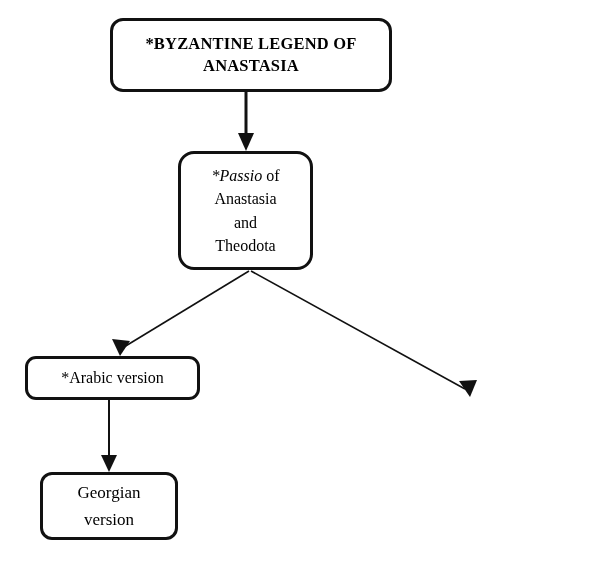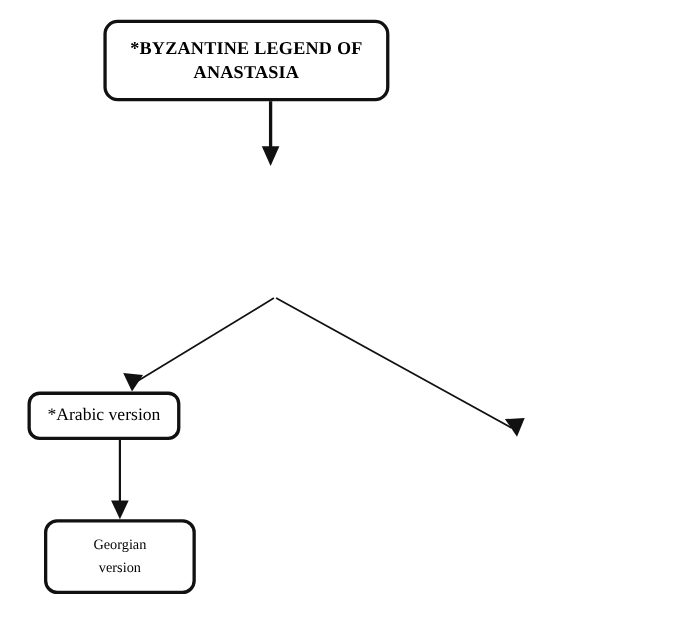--- a/index.html
+++ b/index.html
@@ -43,21 +43,21 @@
   }
   .node-label {
     display: block;
     line-height: 1.28;
     padding: 0 6px;
     white-space: pre-line;
   }
 
   
   #node-byzantine-legend {
-    left: 94px;  top: 18px;  width: 260px; height: 74px;
+    left: 110px;  top: 18px;  width: 282px; height: 74px;
   }
   #node-byzantine-legend .node-label {
     font-weight: bold;
     font-size: 16.5px;
     letter-spacing: 0.2px;
     line-height: 1.35;
   }
 
   #node-passio {
     left: 178px; top: 151px; width: 135px; height: 119px;
@@ -65,33 +65,33 @@
   }
   #node-passio .node-label {
     font-size: 16px;
     line-height: 1.45;
   }
   #node-passio .italic-title {
     font-style: italic;
   }
 
   #node-arabic-version {
-    left: 25px;  top: 356px; width: 139px; height: 44px;
+    left: 25px;  top: 356px; width: 175px; height: 44px;
     border-radius: 11px;
   }
   #node-arabic-version .node-label {
     font-size: 16px;
   }
 
   #node-georgian-version {
     left: 40px;  top: 472px; width: 138px; height: 68px;
     border-radius: 12px;
   }
   #node-georgian-version .node-label {
-    font-size: 13px;
+    font-size: 17px;
     line-height: 1.6;
   }
 
   #node-pseudo-john {
     left: 332px; top: 397px; width: 260px; height: 73px;
     border-radius: 14px;
   }
   #node-pseudo-john .node-label {
     font-size: 17px;
     line-height: 1.5;
@@ -123,20 +123,26 @@
       <line x1="109" y1="400" x2="109" y2="463" stroke="#111111" stroke-width="2"></line>
       <polygon points="109,472 101,455 117,455" fill="#111111"></polygon>
     </g>
   </svg>
 
   <div class="node" id="node-byzantine-legend">
     <span class="node-label">*BYZANTINE LEGEND OF
 ANASTASIA</span>
   </div>
 
+  <div class="node" id="node-passio">
+    <span class="node-label"><span class="italic-title">*Passio</span><span> of
+Anastasia
+and
+Theodota</span></span>
+  </div>
 
   <div class="node" id="node-arabic-version">
     <span class="node-label">*Arabic version</span>
   </div>
 
   <div class="node" id="node-georgian-version">
     <span class="node-label">Georgian
 version</span>
   </div>
 

